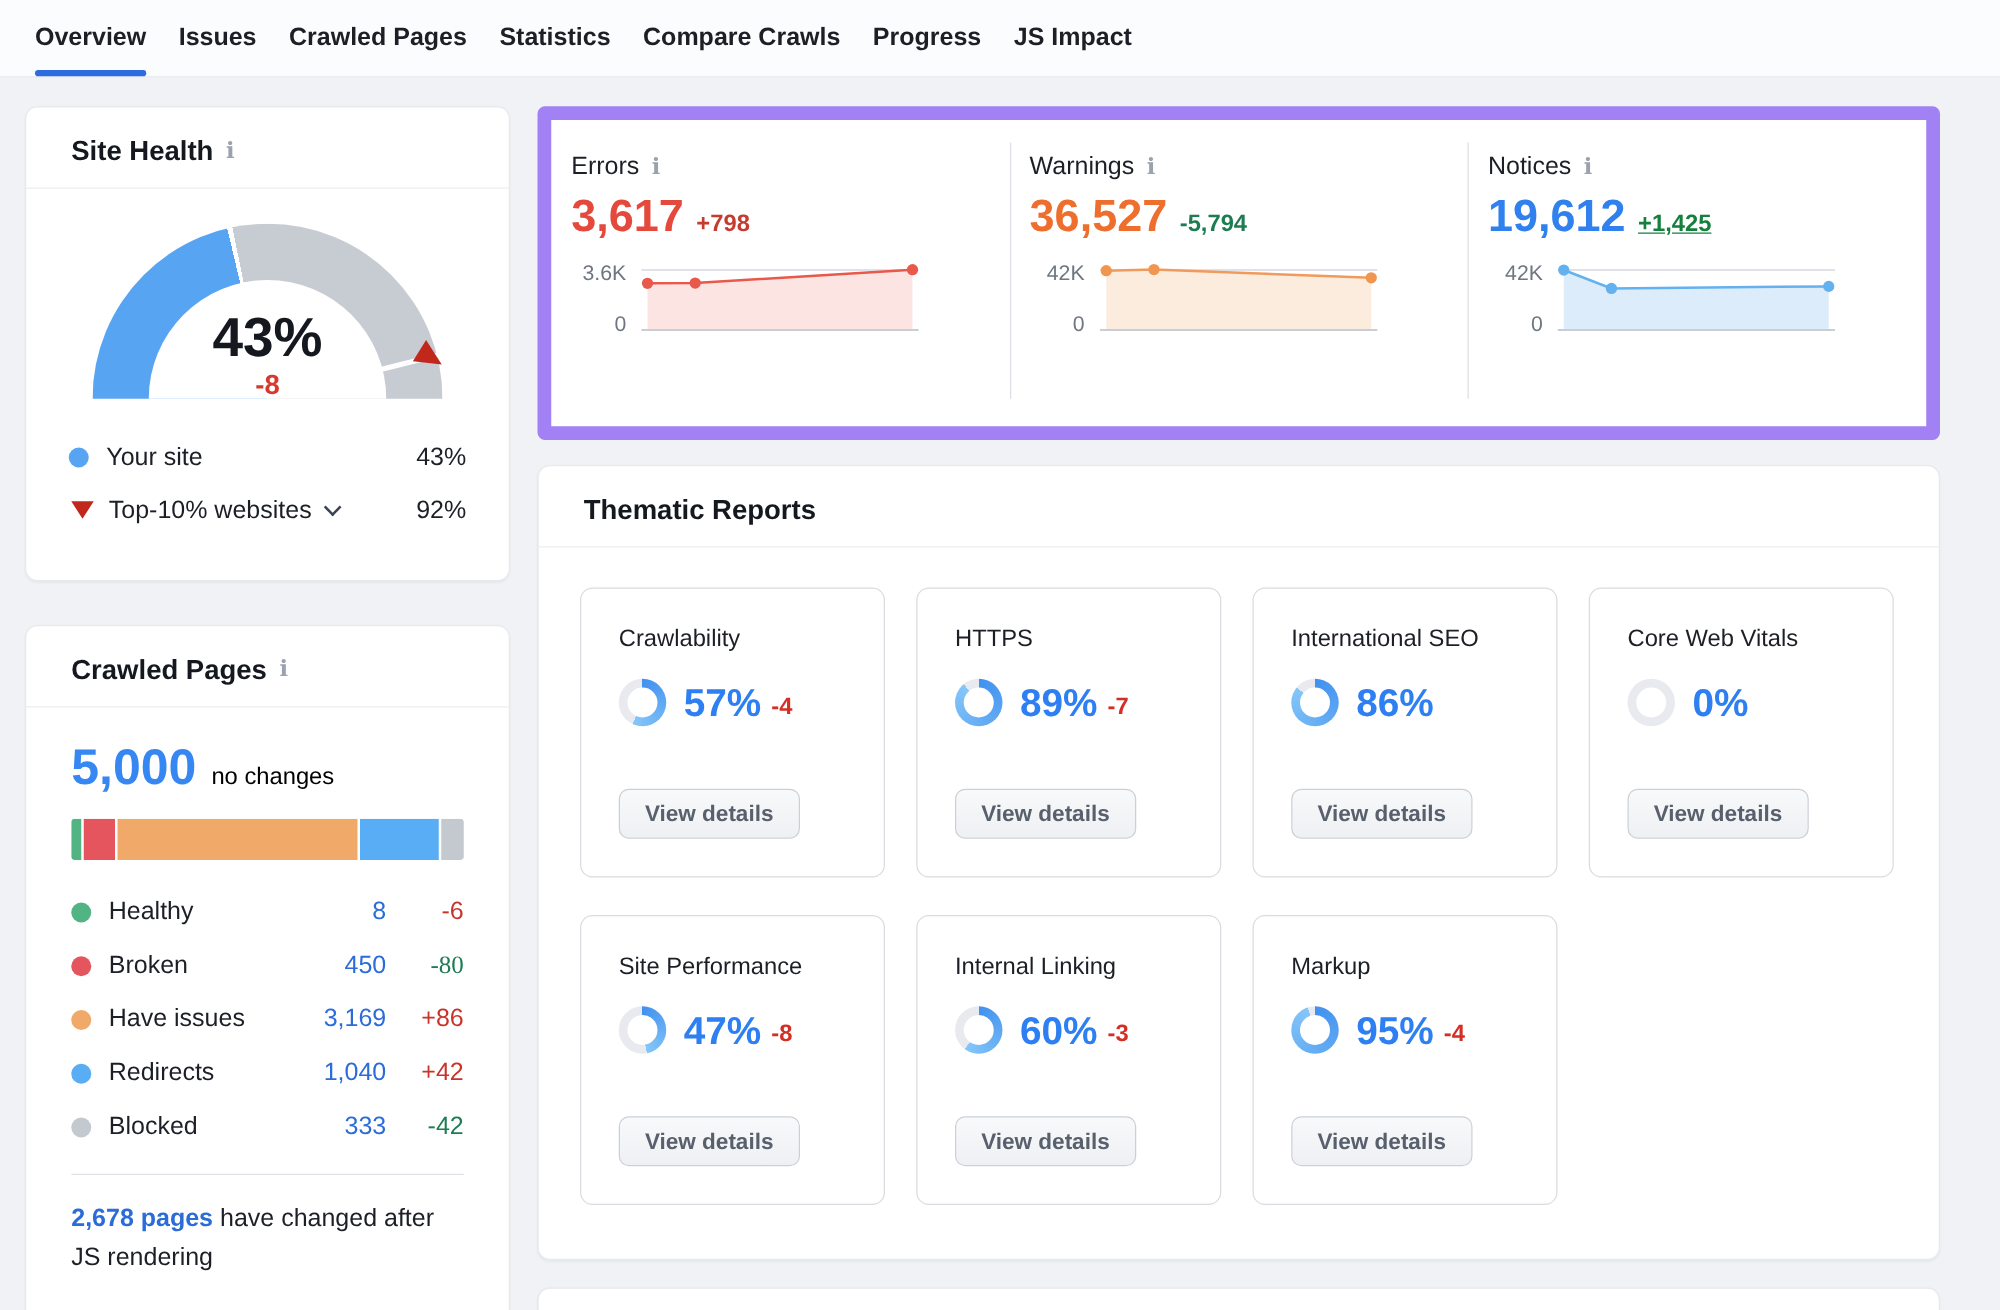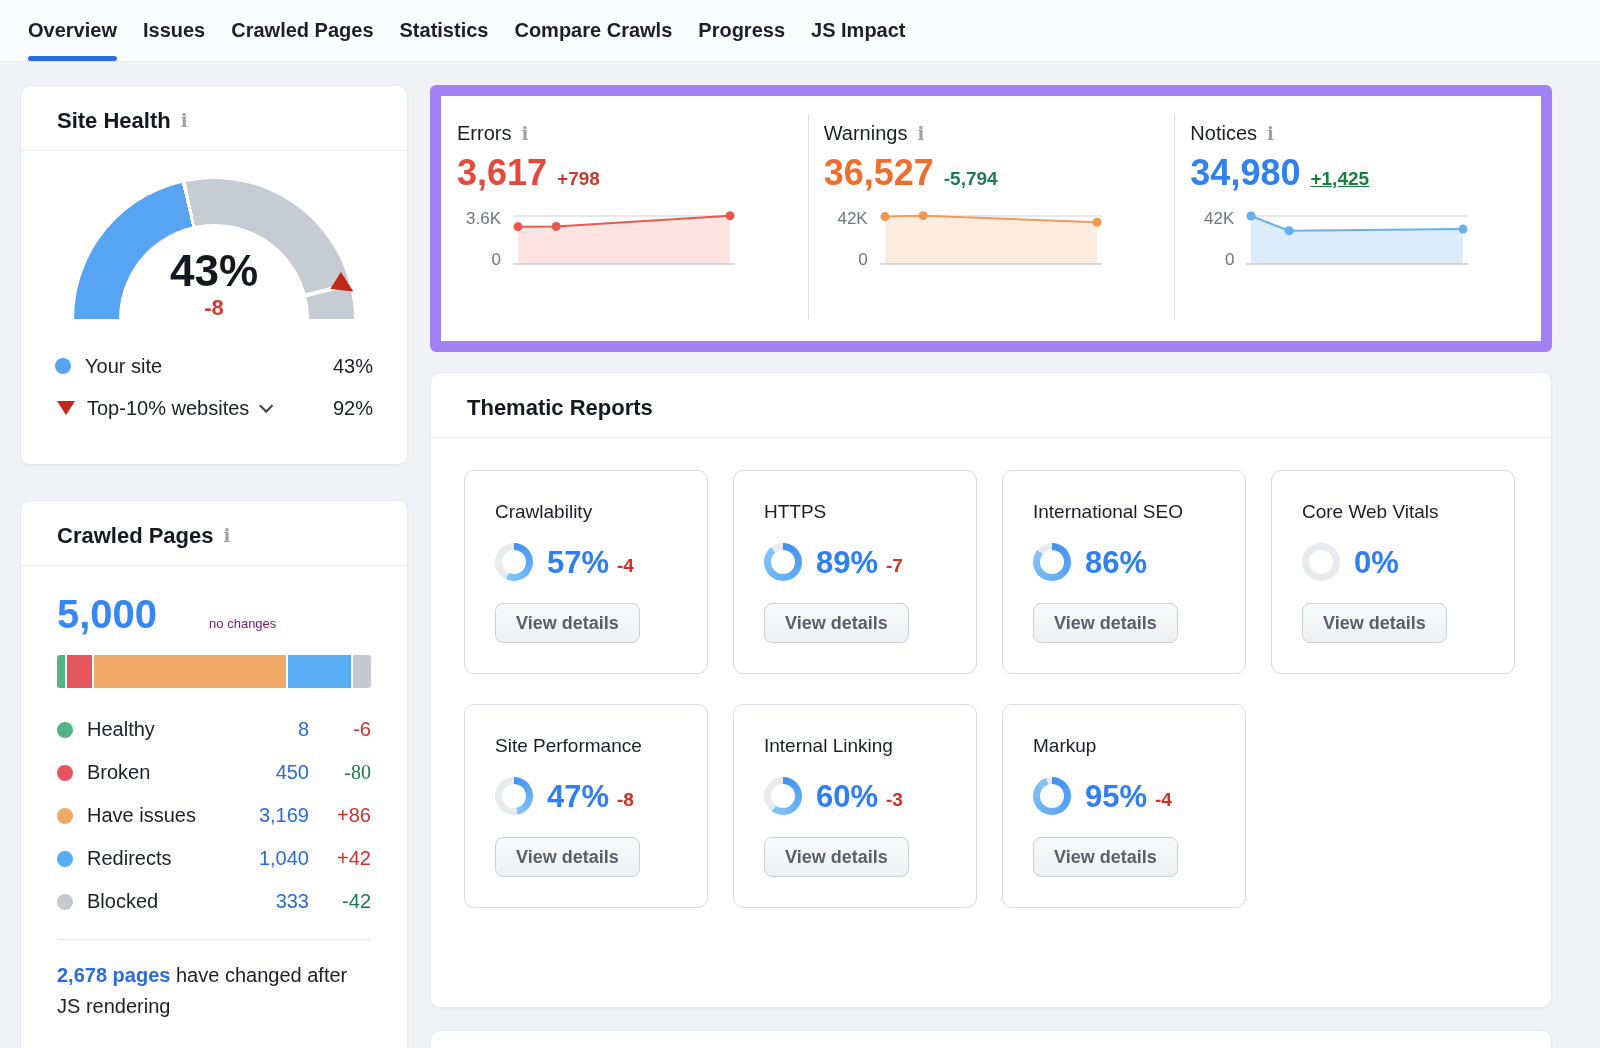--- a/index.html
+++ b/index.html
@@ -67,21 +67,21 @@
   .chev {
     display:inline-block; width:10px; height:10px; margin-left:10px;
     border-right:2px solid #3b4252; border-bottom:2px solid #3b4252;
     transform:rotate(45deg) translateY(-3px); cursor:pointer;
   }
   
   #crawled-pages { left:20px; top:500px; width:388px; height:600px; }
   .cp-body { padding:26px 36px 0 36px; }
   .cp-total-row { display:flex; align-items:baseline; gap:12px; }
   .cp-total { font-size:40px; font-weight:800; color:#3787f3; }
-  .cp-note { font-size:13px; color:#701a75;margin-left:40px; }
+  .cp-note { font-size:19px; color:#000000; }
   .cp-bar { display:flex; gap:2px; margin-top:18px; height:33px; border-radius:3px; overflow:hidden; }
   .cp-seg { height:100%; }
   .cp-legend { margin-top:20px; }
   .cp-row { display:flex; align-items:center; height:43px; font-size:20px; }
   .cp-label { color:#1c1f26; }
   .cp-val { margin-left:auto; color:#2b6cd9; }
   .cp-chg { width:62px; text-align:right; font-weight:400; }
   .cp-divider { border-top:1px solid #dfe2e6; margin:16px 0 0 0; }
   .cp-footer { padding:20px 0 0 0; font-size:20px; line-height:1.55; color:#1c1f26; }
   .cp-footer .link { color:#2b6cd9; font-weight:700; cursor:pointer; }
@@ -105,21 +105,21 @@
     width:56px; height:58px; display:flex; flex-direction:column; justify-content:space-between;
     font-size:17px; color:#6e7681; text-align:right; padding-right:12px;
   }
   .m-yaxis span { line-height:1; transform:translateY(-1px); }
   
   #thematic { left:430px; top:372px; width:1122px; height:636px; }
   .cards { padding:32px 33px 0 33px; }
   .card-row { display:flex; gap:25px; }
   .card-row + .card-row { margin-top:30px; }
   .card {
-    width:244px; height:204px; border:1px solid #d9dce1; border-radius:10px;
+    width:244px; height:232px; border:1px solid #d9dce1; border-radius:10px;
     padding:30px; display:flex; flex-direction:column; background:#fff;
   }
   .card-title { font-size:19px; color:#1c1f26; }
   .card-score { display:flex; align-items:center; margin-top:20px; }
   .donut { position:relative; width:38px; height:38px; border-radius:50%; flex:0 0 auto; }
   .donut::after { content:""; position:absolute; inset:7px; border-radius:50%; background:#fff; }
   .card-pct { margin-left:14px; font-size:31px; font-weight:800; color:#2d7ff2; line-height:1; }
   .card-delta { margin-left:8px; font-size:19px; font-weight:700; color:#d52f25; padding-top:8px; }
   .btn {
     margin-top:auto; align-self:flex-start;
@@ -286,21 +286,21 @@
         </svg>
     </div>
   </div>
 
   <div class="metric">
     <div class="m-head">
       <span>Notices</span>
       <span class="info">i</span>
     </div>
     <div class="m-value-row">
-      <span class="m-value" style="color: rgb(48, 129, 238);">34,980</span>
+      <span class="m-value" style="color: rgb(48, 129, 238);">19,612</span>
       <span class="m-delta" style="color: #15803d; text-decoration: underline;">+1,425</span>
     </div>
     <div class="m-chart">
       <div class="m-yaxis">
         <span>42K</span>
         <span>0</span>
       </div>
       <svg width="222" height="58">
           <line x1="0" y1="5" x2="222" y2="5" stroke="#e0e2e7" stroke-width="1.5"></line>
           <polygon points="5,5 43.16,19.729142857142854 217,18.100571428571428 217,53 5,53" fill="#ddecfa"></polygon>

